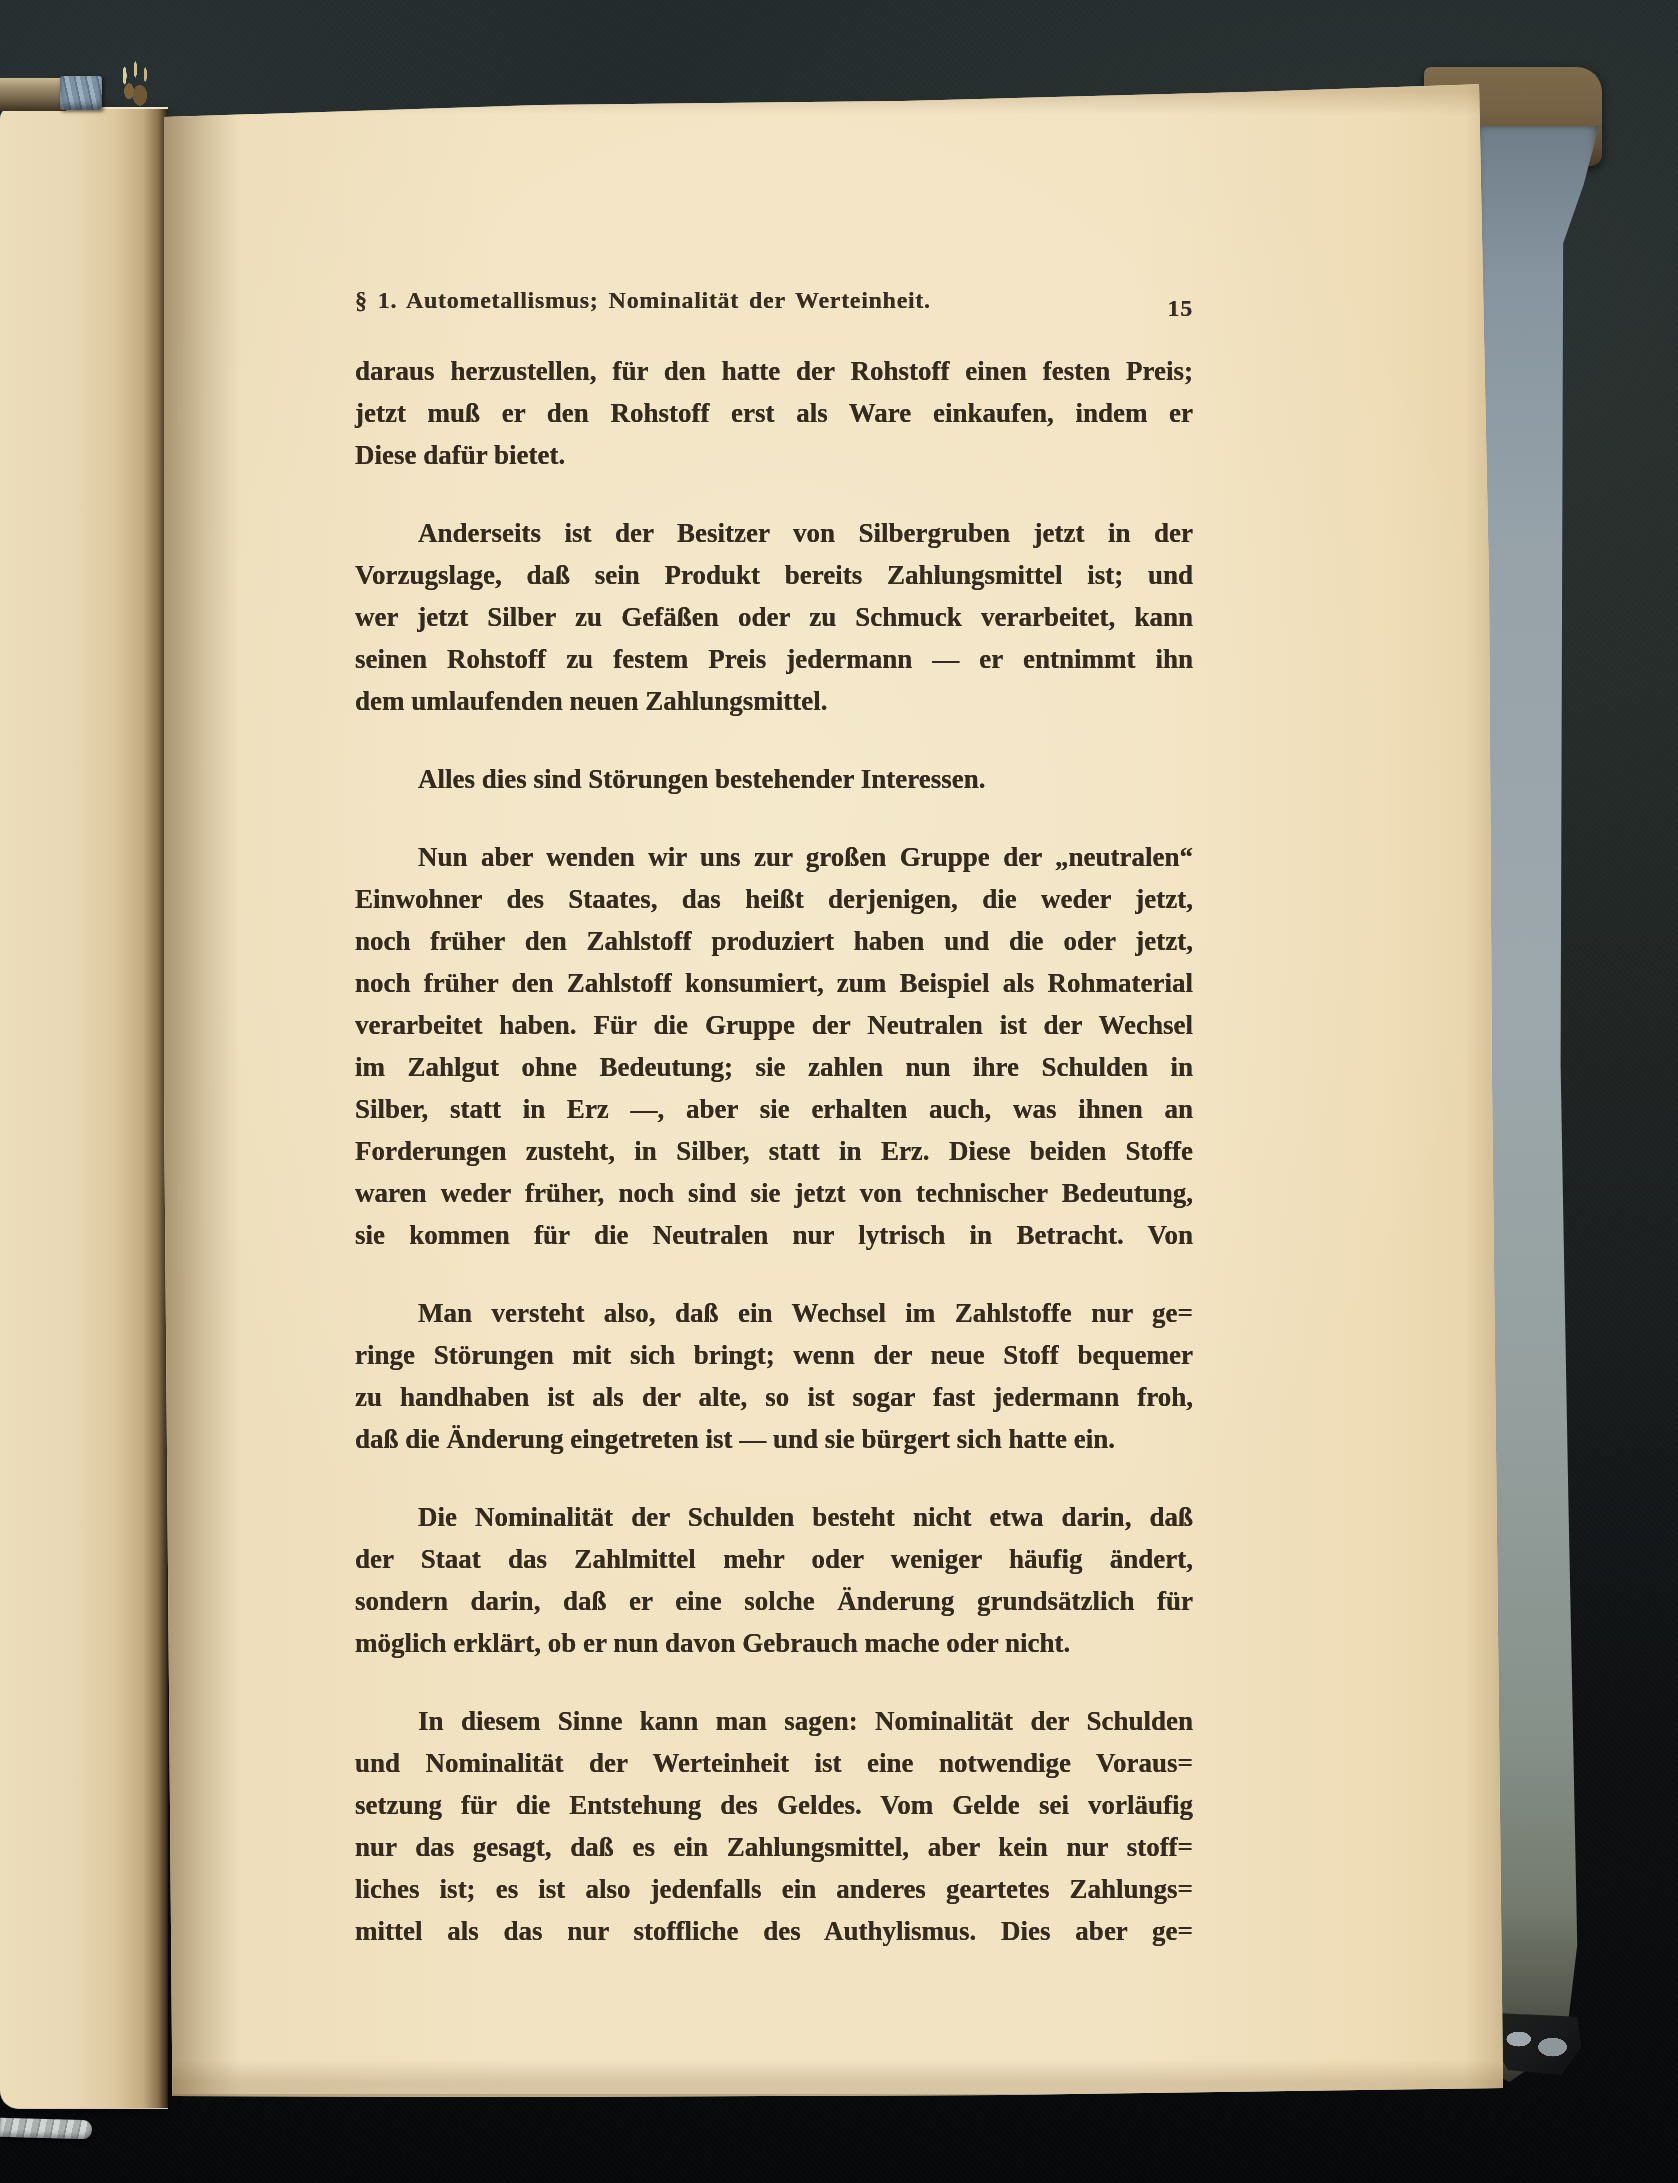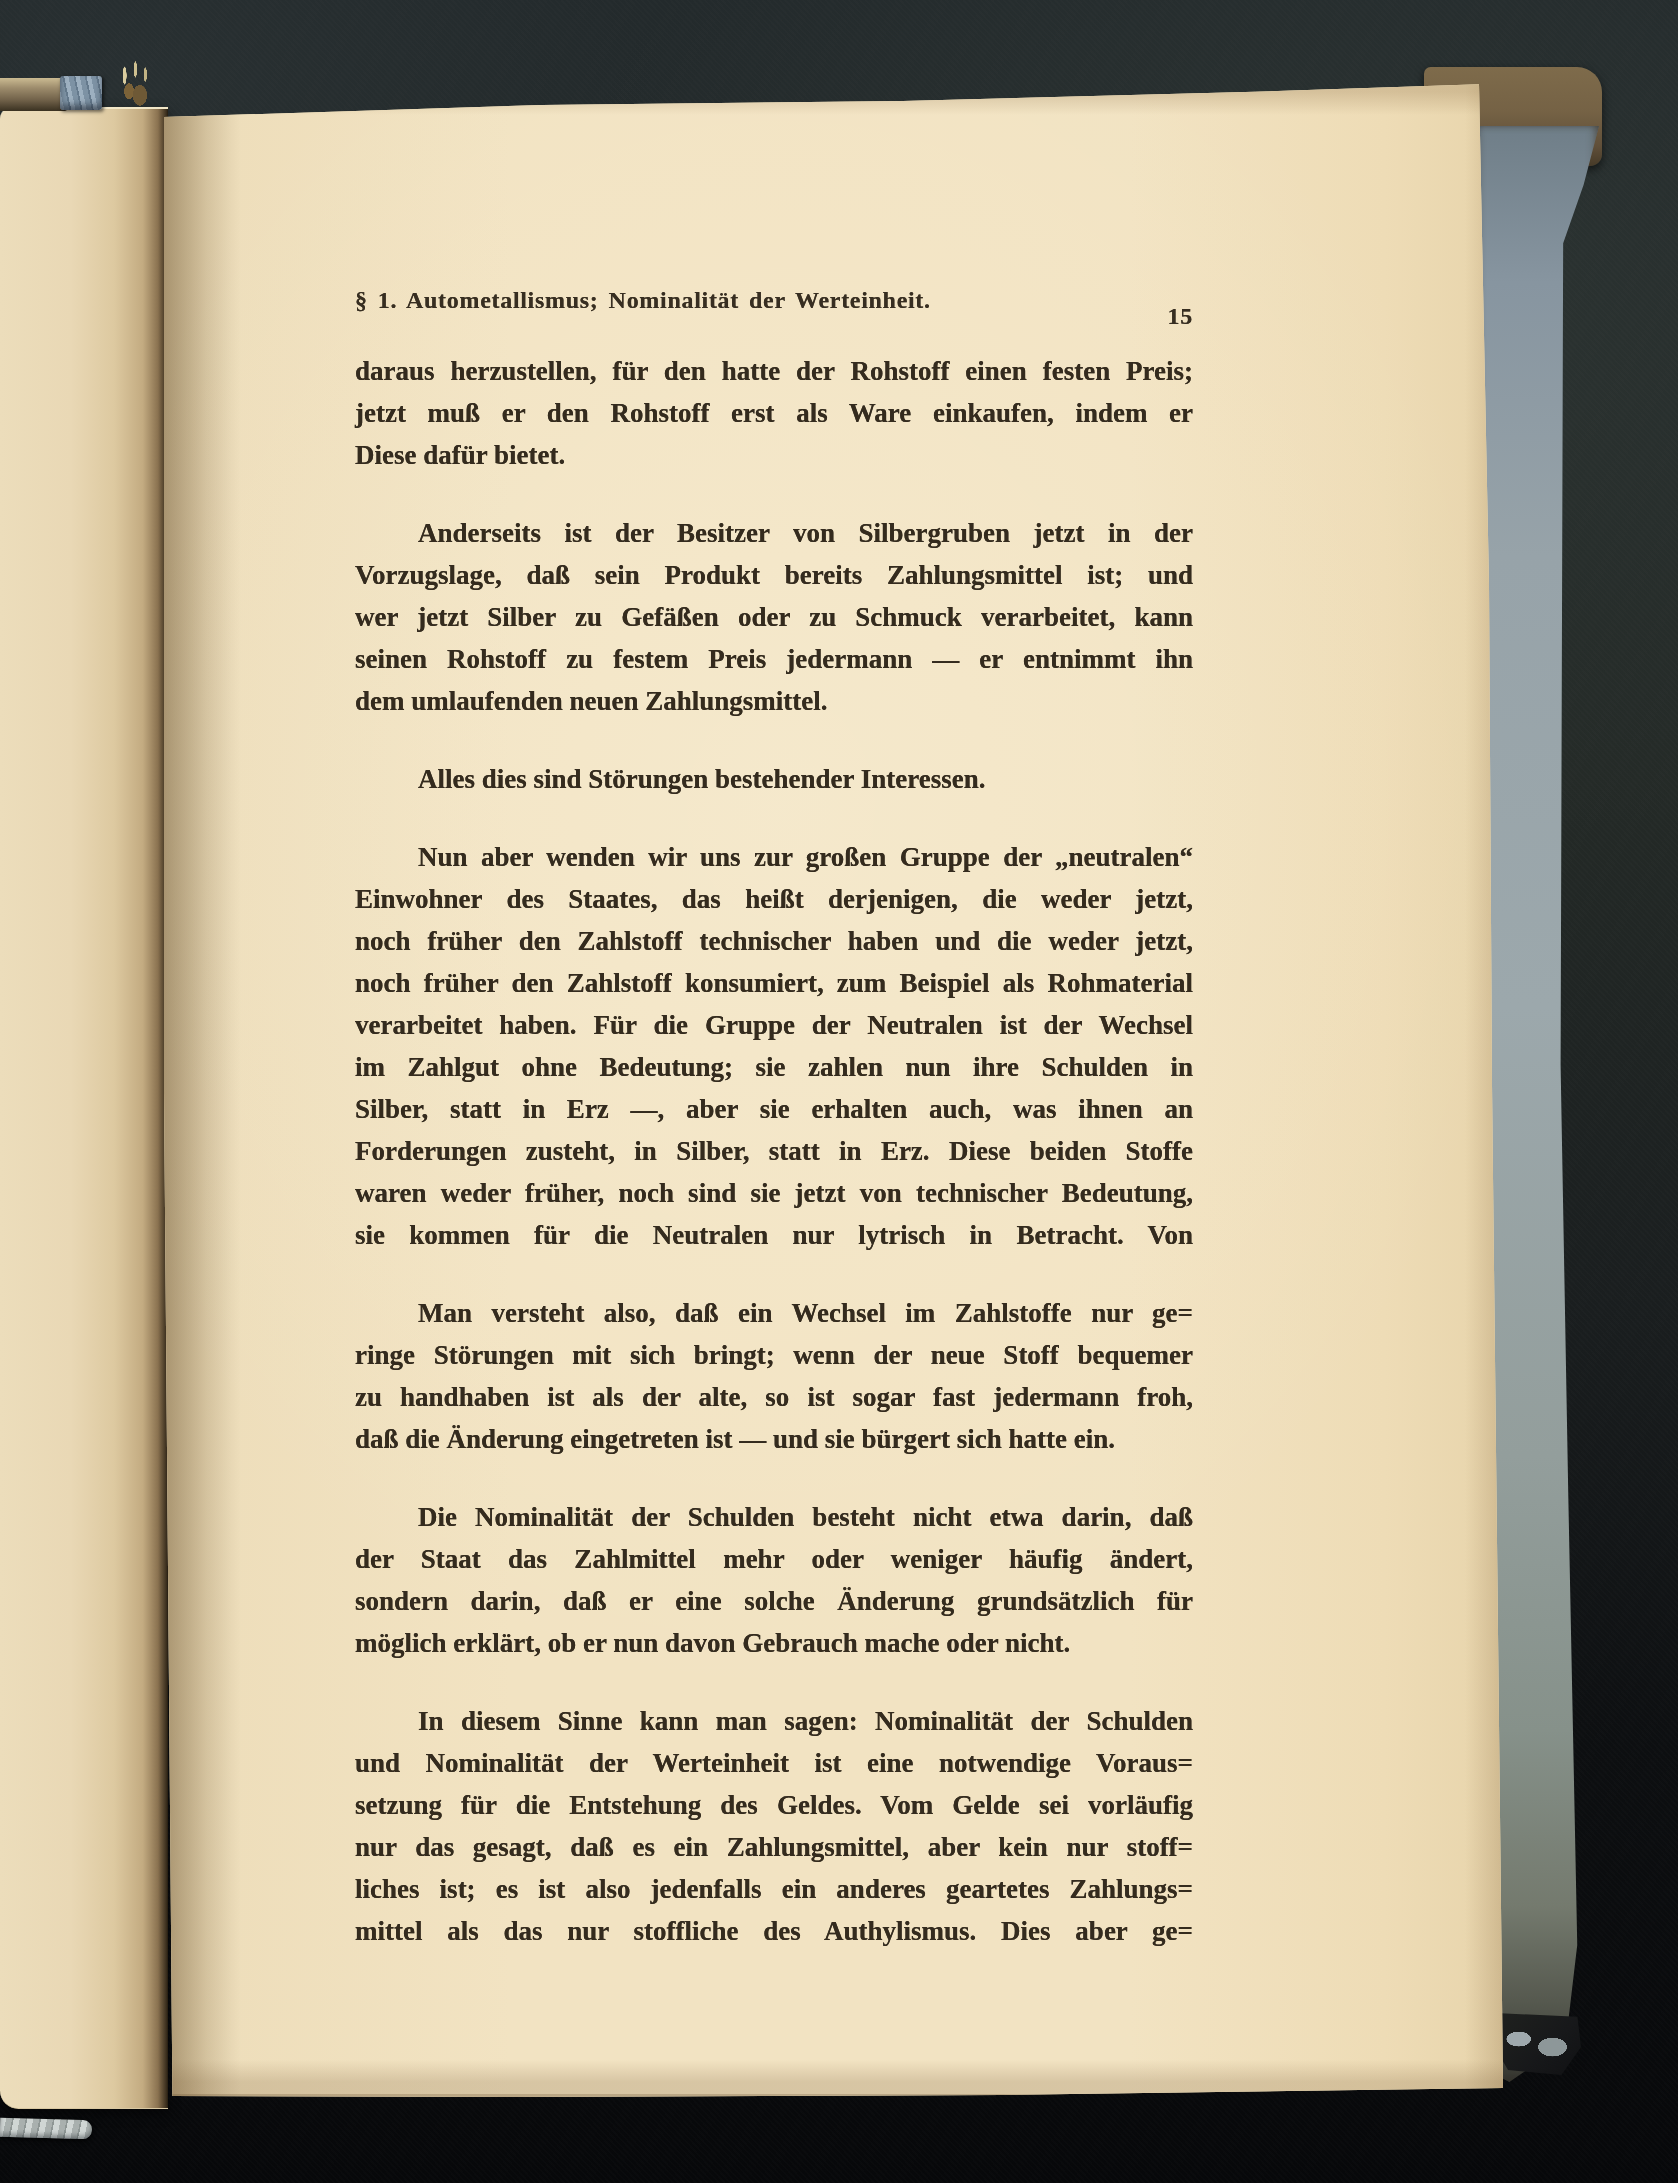--- a/index.html
+++ b/index.html
@@ -88,21 +88,21 @@
   .shade-bottom{position:absolute;left:0;bottom:0;width:100%;height:37px;
     background:linear-gradient(0deg,rgba(110,84,50,0.42) 0 3.4px,rgba(120,92,56,0.22) 3.4px 15px,rgba(120,92,56,0) 100%);}
   
   .page-header{
     position:absolute;left:191px;top:201px;width:838px;height:39px;
     font-size:24px;line-height:39px;font-weight:700;color:#372e21;
     letter-spacing:0.7px;
     text-shadow:0 0 0.5px rgba(55,46,33,0.8);
   }
   .running-title{text-align:left;word-spacing:3.4px;}
-  .page-number{position:absolute;right:0;top:16px;letter-spacing:0.8px;}
+  .page-number{position:absolute;right:0;top:8px;letter-spacing:0.8px;}
   .text-block{
     position:absolute;left:191px;top:270px;width:838px;
     font-size:27px;line-height:42px;font-weight:700;color:#342b1e;
     text-shadow:0 0 0.5px rgba(52,43,30,0.85);
   }
   .line{text-align:justify;text-align-last:justify;}
   .line.lastline{text-align-last:left;}
   .line.indent{padding-left:63px;margin-top:36px;}
 </style>
 </head>
@@ -136,21 +136,21 @@
         <div class="line">jetzt muß er den Rohstoff erst als Ware einkaufen, indem er</div>
         <div class="line lastline">Diese dafür bietet.</div>
         <div class="line indent">Anderseits ist der Besitzer von Silbergruben jetzt in der</div>
         <div class="line">Vorzugslage, daß sein Produkt bereits Zahlungsmittel ist; und</div>
         <div class="line">wer jetzt Silber zu Gefäßen oder zu Schmuck verarbeitet, kann</div>
         <div class="line">seinen Rohstoff zu festem Preis jedermann — er entnimmt ihn</div>
         <div class="line lastline">dem umlaufenden neuen Zahlungsmittel.</div>
         <div class="line lastline indent">Alles dies sind Störungen bestehender Interessen.</div>
         <div class="line indent">Nun aber wenden wir uns zur großen Gruppe der „neutralen“</div>
         <div class="line">Einwohner des Staates, das heißt derjenigen, die weder jetzt,</div>
-        <div class="line">noch früher den Zahlstoff technischer haben und die weder jetzt,</div>
+        <div class="line">noch früher den Zahlstoff produziert haben und die oder jetzt,</div>
         <div class="line">noch früher den Zahlstoff konsumiert, zum Beispiel als Rohmaterial</div>
         <div class="line">verarbeitet haben.  Für die Gruppe der Neutralen ist der Wechsel</div>
         <div class="line">im Zahlgut ohne Bedeutung; sie zahlen nun ihre Schulden in</div>
         <div class="line">Silber, statt in Erz —, aber sie erhalten auch, was ihnen an</div>
         <div class="line">Forderungen zusteht, in Silber, statt in Erz.  Diese beiden Stoffe</div>
         <div class="line">waren weder früher, noch sind sie jetzt von technischer Bedeutung,</div>
         <div class="line">sie kommen für die Neutralen nur lytrisch in Betracht.  Von</div>
         <div class="line indent">Man versteht also, daß ein Wechsel im Zahlstoffe nur ge=</div>
         <div class="line">ringe Störungen mit sich bringt; wenn der neue Stoff bequemer</div>
         <div class="line">zu handhaben ist als der alte, so ist sogar fast jedermann froh,</div>

